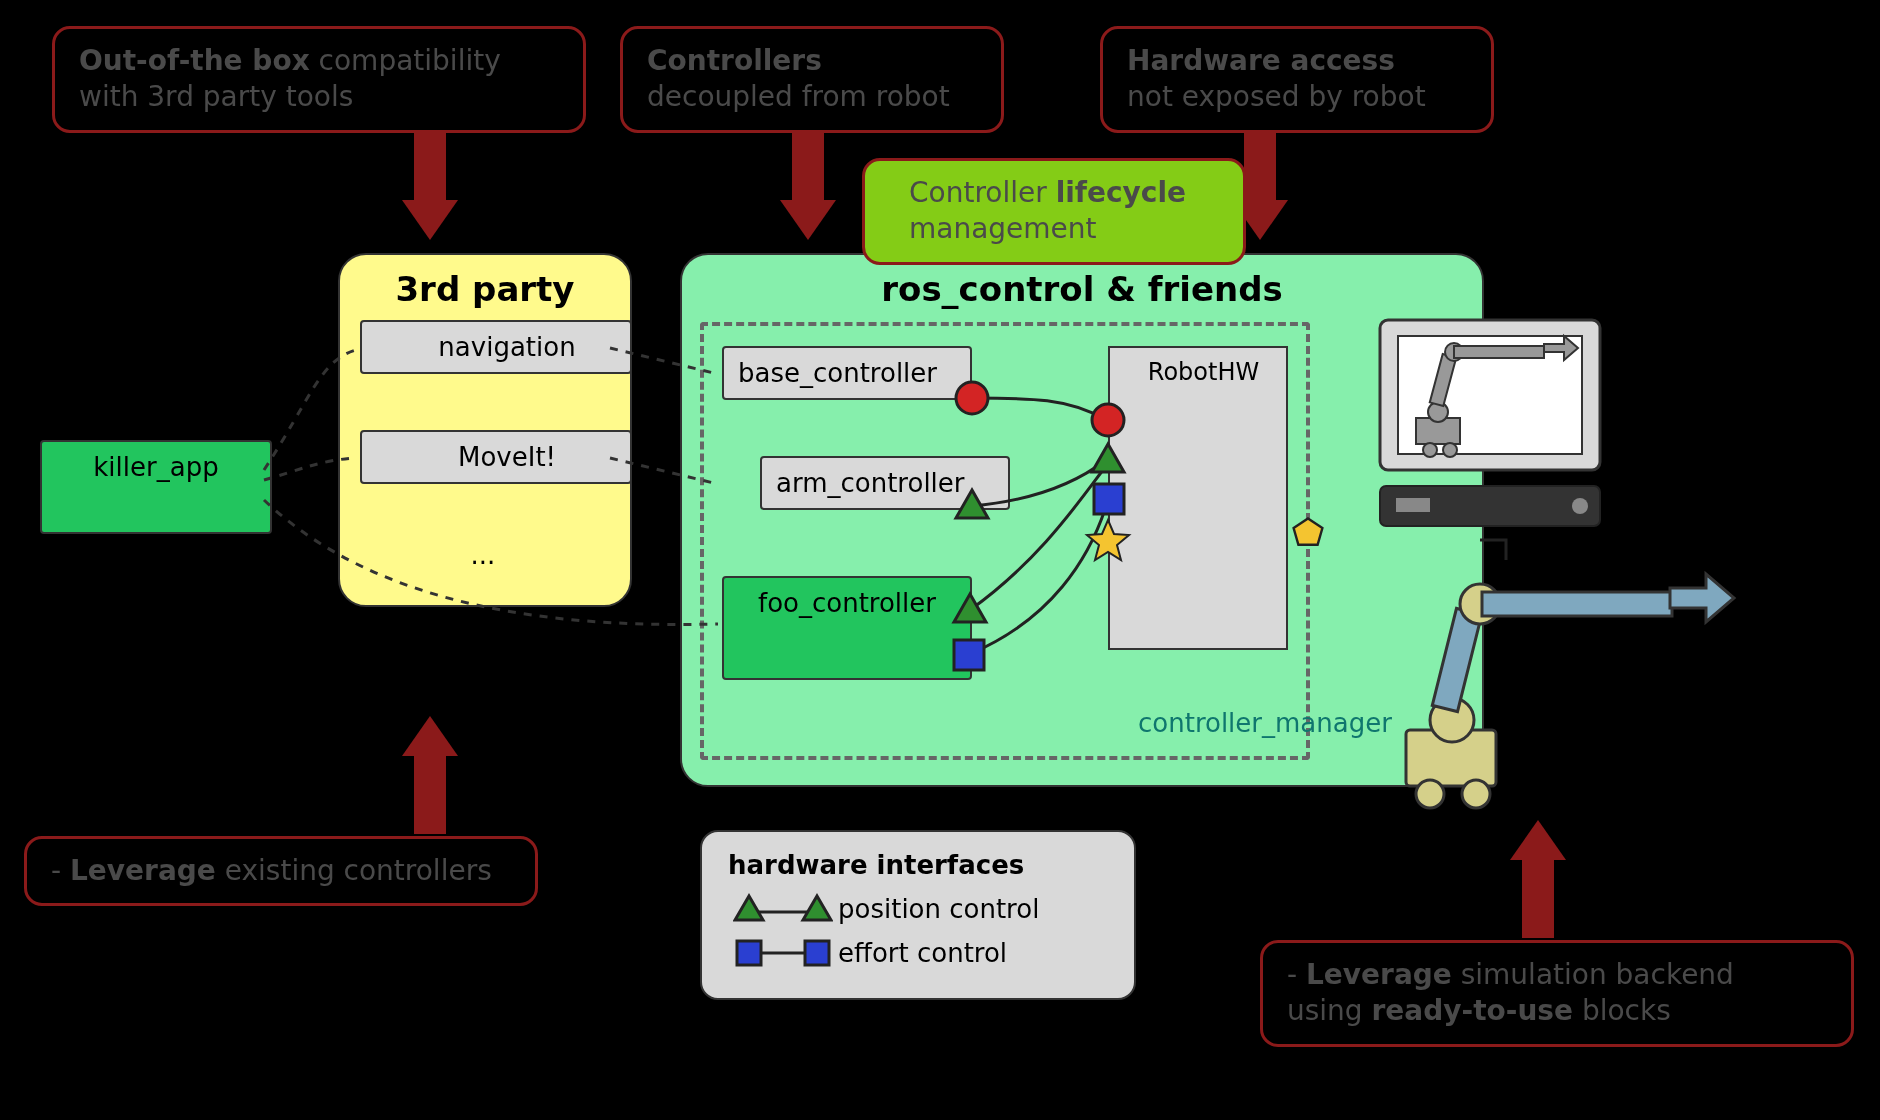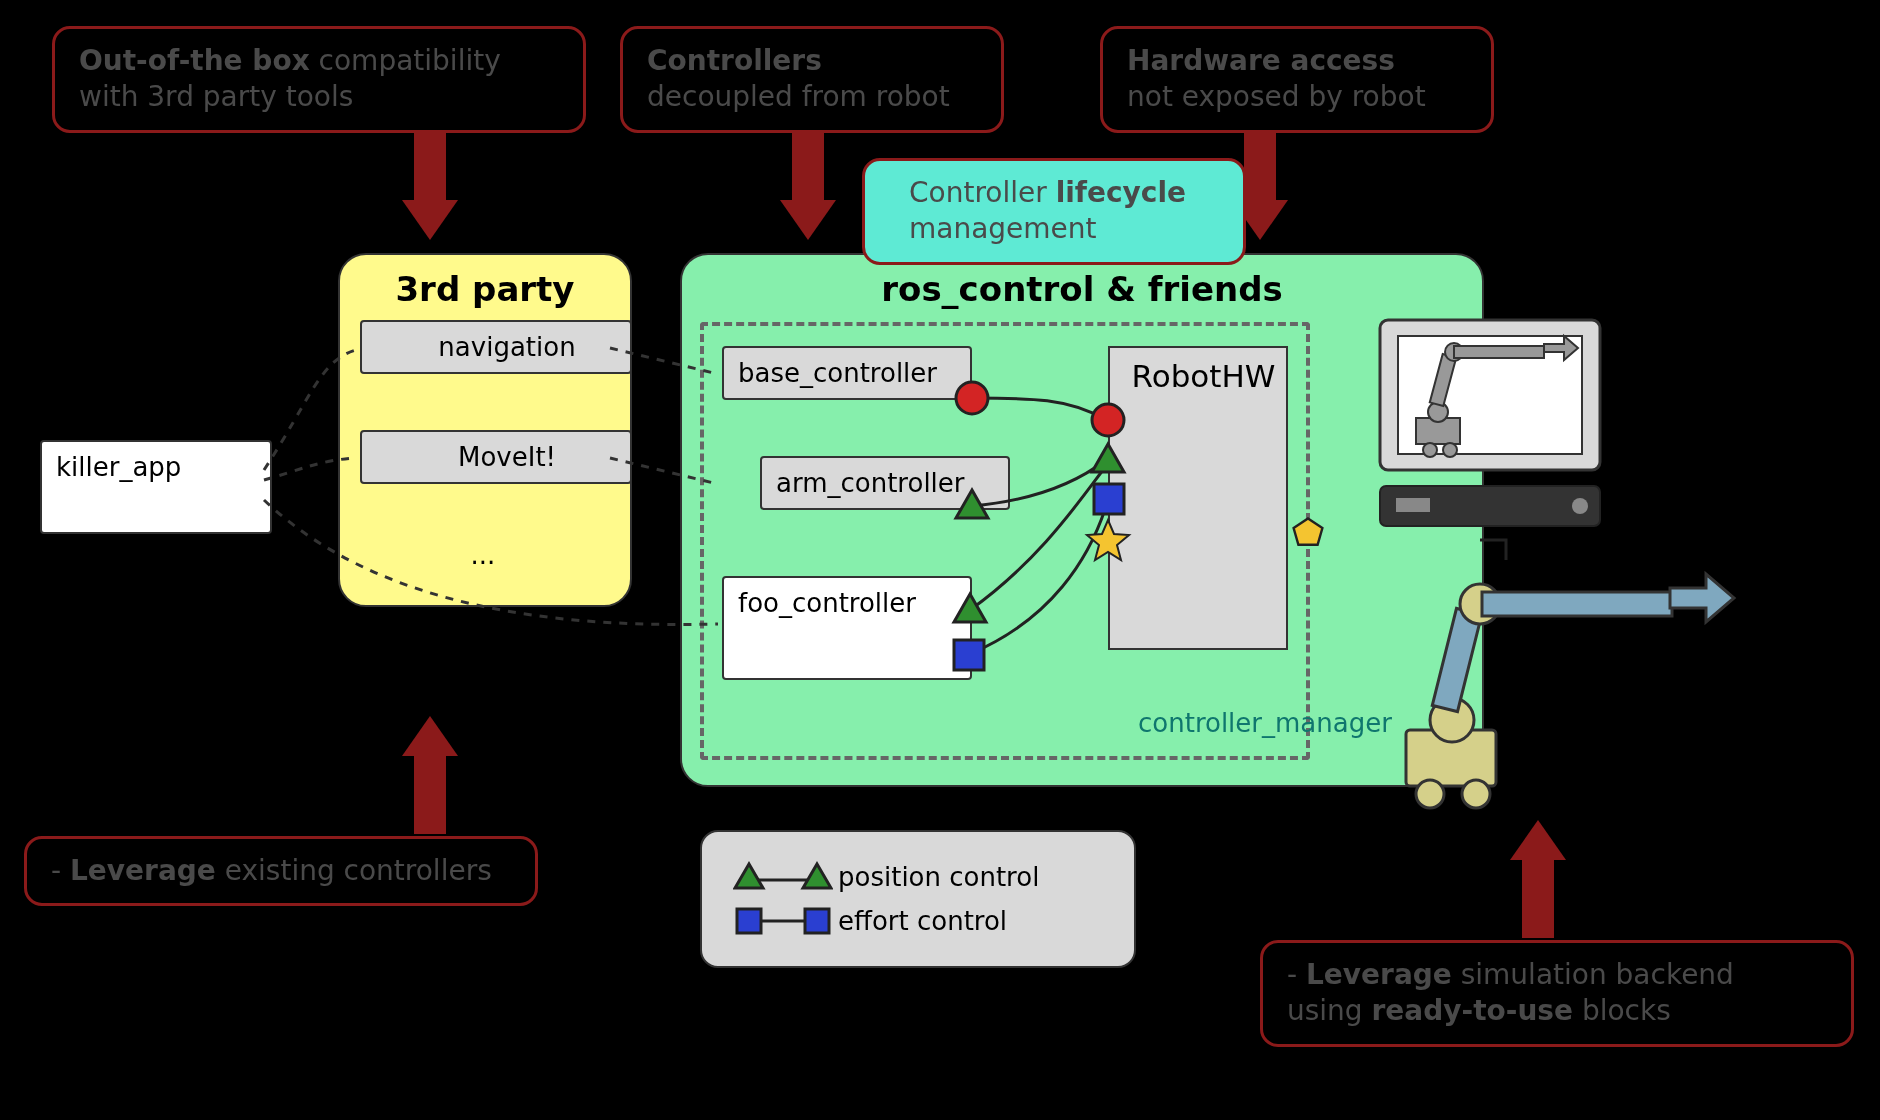--- a/index.html
+++ b/index.html
@@ -63,21 +63,22 @@
   .node {
     position: absolute;
     background: #d9d9d9;
     border: 2px solid #333;
     border-radius: 4px;
     font-size: 26px;
     color: #000;
     padding: 10px 14px;
   }
   .node-blue {
-    background: #ffffff;
+    background: #22c55e;
+    text-align: center;
   }
   .node-center { text-align: center; padding-left: 36px; }
   .dashed-box {
     position: absolute;
     border: 4px dashed #666;
     border-radius: 4px;
   }
   .robot-box {
     position: absolute;
     background: #d9d9d9;
@@ -114,21 +115,21 @@
 <div class="arrow-shaft" style="left:792px; top:132px; width:32px; height:70px;"></div>
 <div class="arrow-head-down" style="left:780px; top:200px;"></div>
 
 <div class="callout" style="left:1100px; top:26px; width:340px;">
   <b>Hardware access</b><span style="white-space:pre-line;">
 not exposed by robot</span>
 </div>
 <div class="arrow-shaft" style="left:1244px; top:132px; width:32px; height:70px;"></div>
 <div class="arrow-head-down" style="left:1232px; top:200px;"></div>
 
-<div class="callout" style="left:862px; top:158px; width:310px; z-index:5; background:#5eead4;padding-left:44px;">
+<div class="callout" style="left:862px; top:158px; width:310px; z-index:5; background:#84cc16;padding-left:44px;">
   <span>Controller </span><b>lifecycle</b><span style="white-space:pre-line;">
 management</span>
 </div>
 
 <div class="panel-yellow" style="left:338px; top:253px; width:290px; height:350px;">
   <div class="panel-title">3rd party</div>
 </div>
 <div class="node node-center" style="left:360px; top:320px; width:218px;">navigation</div>
 <div class="node node-center" style="left:360px; top:430px; width:218px;">MoveIt!</div>
 <div style="position:absolute; left:360px; top:540px; width:246px; text-align:center; font-size:26px; color:#000;">...</div>
@@ -140,21 +141,21 @@
 </div>
 
 <div class="dashed-box" style="left:700px; top:322px; width:602px; height:430px;"></div>
 <div style="position:absolute; left:1138px; top:708px; font-size:26px; color:#0f766e;">controller_manager</div>
 
 <div class="node" style="left:722px; top:346px; width:218px;">base_controller</div>
 <div class="node" style="left:722px; top:456px; width:218px;margin-left:38px;">arm_controller</div>
 <div class="node node-blue" style="left:722px; top:576px; width:218px; height:80px;">foo_controller</div>
 
 <div class="robot-box" style="left:1108px; top:346px; width:176px; height:300px;">
-  <div style="text-align:center; font-size:31px; margin-top:10px;margin-left:11px;">RobotHW</div>
+  <div style="text-align:center; font-size:24px; margin-top:10px;margin-left:11px;">RobotHW</div>
 </div>
 
 <svg width="260" height="300" style="position:absolute; left:1360px; top:300px;">
   <rect x="20" y="20" width="220" height="150" rx="8" fill="#d9d9d9" stroke="#333" stroke-width="3"></rect>
   <rect x="38" y="36" width="184" height="118" fill="#fff" stroke="#333" stroke-width="2"></rect>
 
   <rect x="56" y="118" width="44" height="26" fill="#999" stroke="#333" stroke-width="2"></rect>
   <circle cx="70" cy="150" r="7" fill="#999" stroke="#333" stroke-width="2"></circle>
   <circle cx="90" cy="150" r="7" fill="#999" stroke="#333" stroke-width="2"></circle>
   <circle cx="78" cy="112" r="10" fill="#999" stroke="#333" stroke-width="2"></circle>
@@ -204,20 +205,21 @@
   <rect x="1094" y="484" width="30" height="30" fill="#2a3fd1" stroke="#222" stroke-width="3"></rect>
   <polygon points="1108,522 1120,530 1116,544 1100,544 1096,530" fill="#f4c430" stroke="#222" stroke-width="2" transform="scale(1.2) translate(-18 -90)"></polygon>
 
   <path d="M1108 520 l6 14 l15 1 l-12 10 l4 15 l-13 -8 l-13 8 l4 -15 l-12 -10 l15 -1 z" fill="#f4c430" stroke="#222" stroke-width="2"></path>
 
   <path d="M 1480 540 L 1506 540 L 1506 560" stroke="#222" stroke-width="3" fill="none"></path>
   <path d="M 1480 640 L 1430 700" stroke="#222" stroke-width="3" fill="none" opacity="0"></path>
 </svg>
 
 <div class="legend" style="left:700px; top:830px; width:380px;">
+  <div class="legend-title">hardware interfaces</div>
   <div class="legend-row">
     <span class="legend-shapes">
       <svg width="100" height="34">
           <line x1="16" y1="20" x2="84" y2="20" stroke="#222" stroke-width="3"></line>
           <polygon points="16,4 30,28 2,28" fill="#2f8f2f" stroke="#222" stroke-width="3"></polygon>
           <polygon points="84,4 98,28 70,28" fill="#2f8f2f" stroke="#222" stroke-width="3"></polygon>
         </svg>
     </span>
     <span>position control</span>
   </div>

